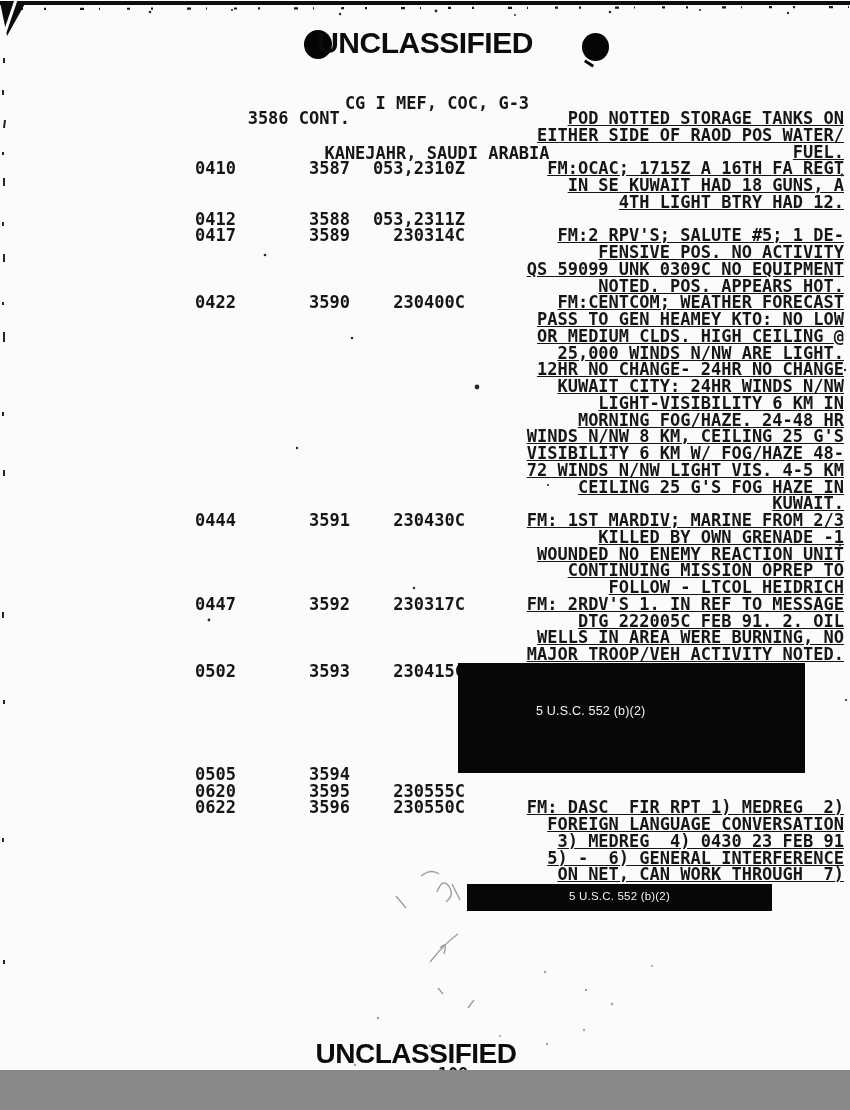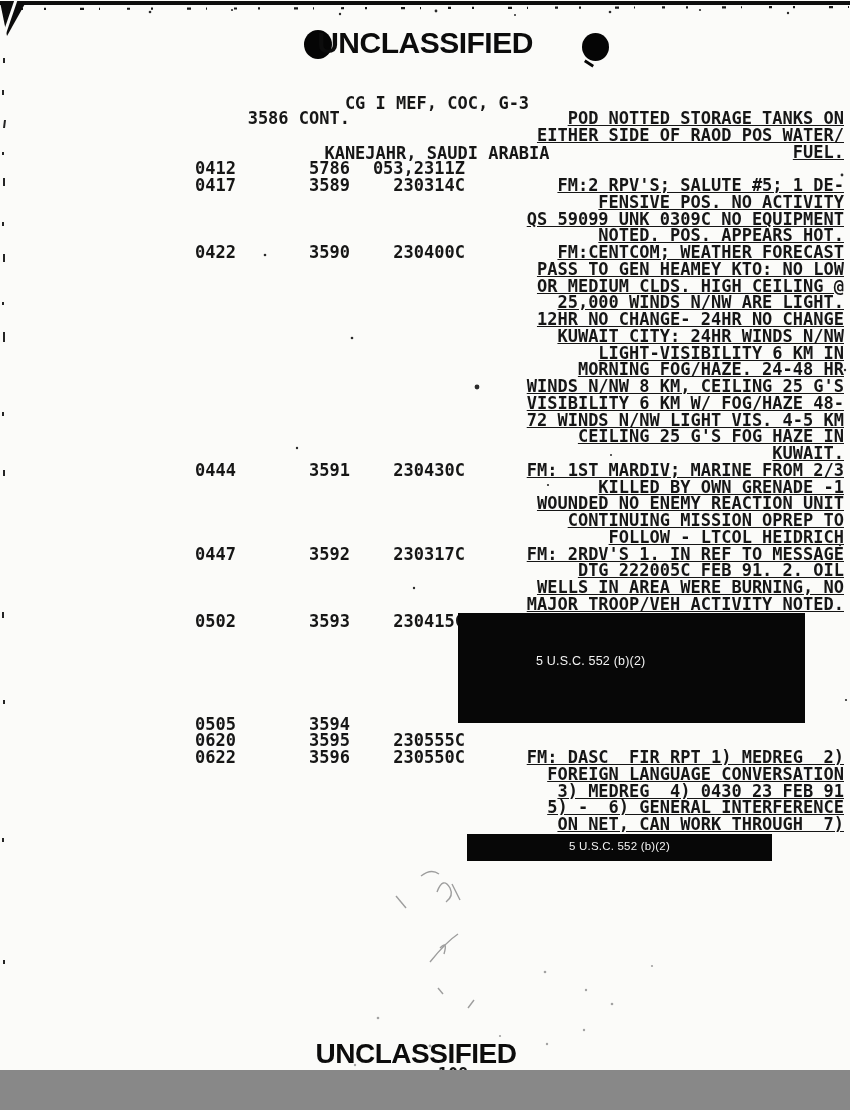--- a/index.html
+++ b/index.html
@@ -121,22 +121,30 @@
   <div class="log mono">
       <div class="row">
         <div class="cell"></div>
         <div class="cell">3586 CONT.</div>
         <div class="cell"></div>
         <div class="cell msg"><pre>POD NOTTED STORAGE TANKS ON
 EITHER SIDE OF RAOD POS WATER/
 FUEL.</pre></div>
       </div>
       <div class="row">
+        <div class="cell">0410</div>
+        <div class="cell">3587</div>
+        <div class="cell">053,2310Z</div>
+        <div class="cell msg"><pre>FM:OCAC; 1715Z A 16TH FA REGT
+IN SE KUWAIT HAD 18 GUNS, A
+4TH LIGHT BTRY HAD 12.</pre></div>
+      </div>
+      <div class="row">
         <div class="cell">0412</div>
-        <div class="cell">5786</div>
+        <div class="cell">3588</div>
         <div class="cell">053,2311Z</div>
       </div>
       <div class="row">
         <div class="cell">0417</div>
         <div class="cell">3589</div>
         <div class="cell">230314C</div>
         <div class="cell msg"><pre>FM:2 RPV'S; SALUTE #5; 1 DE-
 FENSIVE POS. NO ACTIVITY
 QS 59099 UNK 0309C NO EQUIPMENT
 NOTED. POS. APPEARS HOT.</pre></div>

